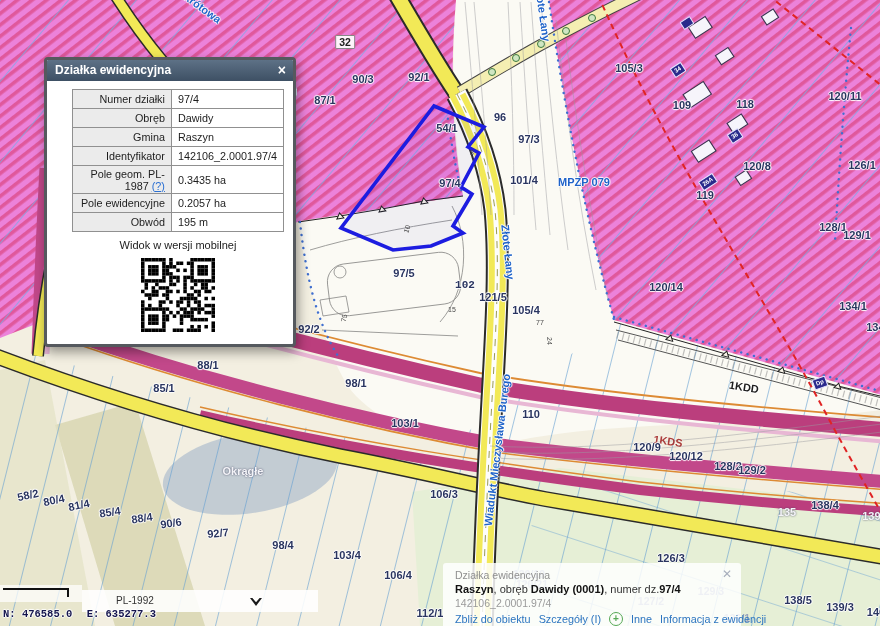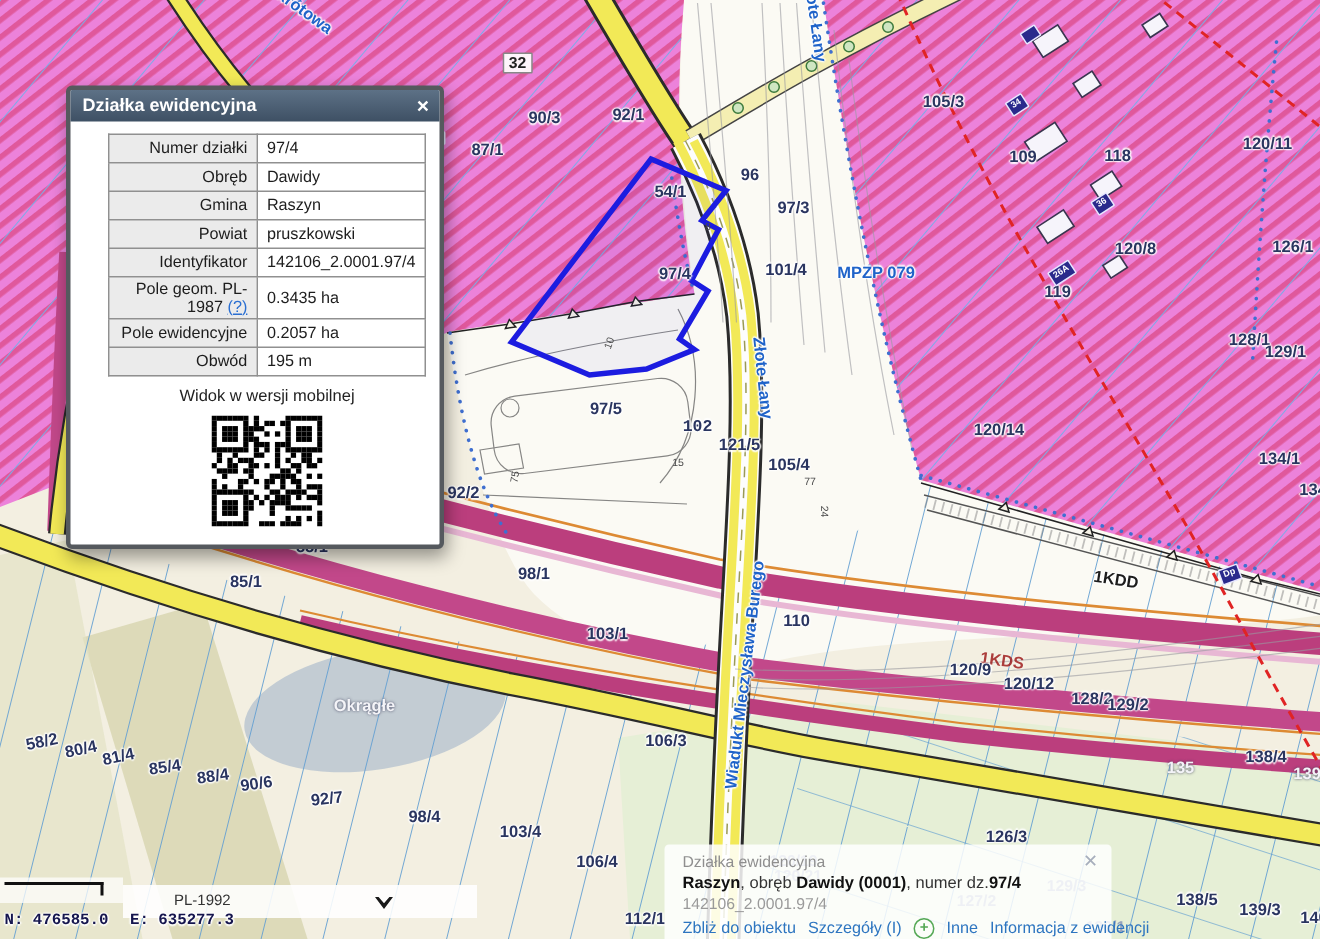--- a/index.html
+++ b/index.html
@@ -268,21 +268,21 @@
       <span class="ml ml-parcel" style="left: 398px; top: 575px; transform: translate(-50%, -50%) rotate(0deg);">106/4</span>
       <span class="ml ml-parcel" style="left: 444px; top: 494px; transform: translate(-50%, -50%) rotate(0deg);">106/3</span>
       <span class="ml ml-parcel" style="left: 430px; top: 613px; transform: translate(-50%, -50%) rotate(0deg);">112/1</span>
       <span class="ml ml-dark" style="left: 744px; top: 387px; transform: translate(-50%, -50%) rotate(9deg);">1KDD</span>
       <span class="ml ml-red" style="left: 668px; top: 441px; transform: translate(-50%, -50%) rotate(8deg);">1KDS</span>
       <span class="ml ml-parcel" style="left: 647px; top: 447px; transform: translate(-50%, -50%) rotate(0deg);">120/9</span>
       <span class="ml ml-parcel" style="left: 686px; top: 456px; transform: translate(-50%, -50%) rotate(0deg);">120/12</span>
       <span class="ml ml-parcel" style="left: 728px; top: 466px; transform: translate(-50%, -50%) rotate(0deg);">128/2</span>
       <span class="ml ml-parcel" style="left: 752px; top: 470px; transform: translate(-50%, -50%) rotate(0deg);">129/2</span>
       <span class="ml ml-white" style="left: 787px; top: 512px; transform: translate(-50%, -50%) rotate(0deg);">135</span>
-      <span class="ml ml-parcel" style="left: 844px; top: 505px; transform: translate(-50%, -50%) rotate(0deg);">138/4</span>
+      <span class="ml ml-parcel" style="left: 825px; top: 505px; transform: translate(-50%, -50%) rotate(0deg);">138/4</span>
       <span class="ml ml-white" style="left: 876px; top: 516px; transform: translate(-50%, -50%) rotate(0deg);">139/4</span>
       <span class="ml ml-parcel" style="left: 671px; top: 558px; transform: translate(-50%, -50%) rotate(0deg);">126/3</span>
       <span class="ml ml-parcel" style="left: 798px; top: 600px; transform: translate(-50%, -50%) rotate(0deg);">138/5</span>
       <span class="ml ml-parcel" style="left: 840px; top: 607px; transform: translate(-50%, -50%) rotate(0deg);">139/3</span>
       <span class="ml ml-parcel" style="left: 876px; top: 612px; transform: translate(-50%, -50%) rotate(0deg);">140</span>
       <span class="ml ml-faint" style="left: 529px; top: 574px; transform: translate(-50%, -50%) rotate(0deg);">120/19</span>
       <span class="ml ml-faint" style="left: 532px; top: 584px; transform: translate(-50%, -50%) rotate(0deg);">120/21</span>
       <span class="ml ml-faint" style="left: 651px; top: 601px; transform: translate(-50%, -50%) rotate(0deg);">127/2</span>
       <span class="ml ml-faint" style="left: 711px; top: 591px; transform: translate(-50%, -50%) rotate(0deg);">129/3</span>
       <span class="ml ml-faint" style="left: 737px; top: 618px; transform: translate(-50%, -50%) rotate(0deg);">136/1</span>
@@ -312,24 +312,20 @@
               <td class="l">Numer działki</td>
               <td class="v">97/4</td>
             </tr>
         <tr>
               <td class="l">Obręb</td>
               <td class="v">Dawidy</td>
             </tr>
         <tr>
               <td class="l">Gmina</td>
               <td class="v">Raszyn</td>
-            </tr>
-        <tr>
-              <td class="l">Powiat</td>
-              <td class="v">pruszkowski</td>
             </tr>
         <tr>
               <td class="l">Identyfikator</td>
               <td class="v">142106_2.0001.97/4</td>
             </tr>
         <tr>
           <td class="l">
             <span>Pole geom. PL-1987</span>
             <a class="help">(?)</a>
           </td>

